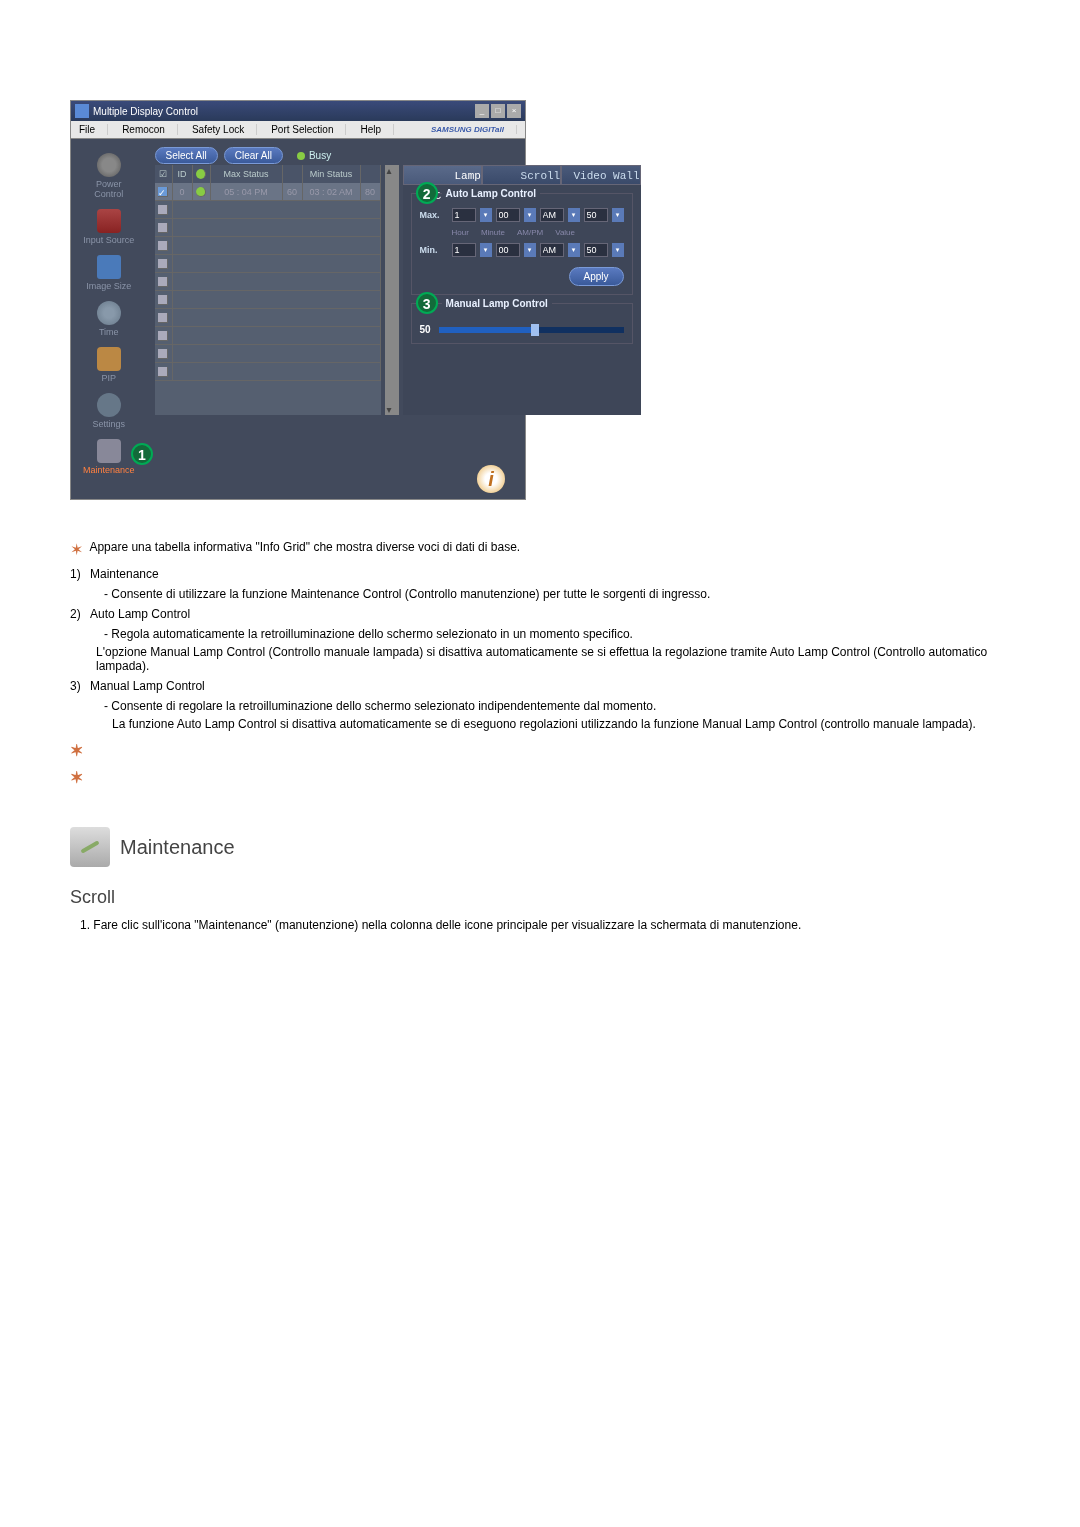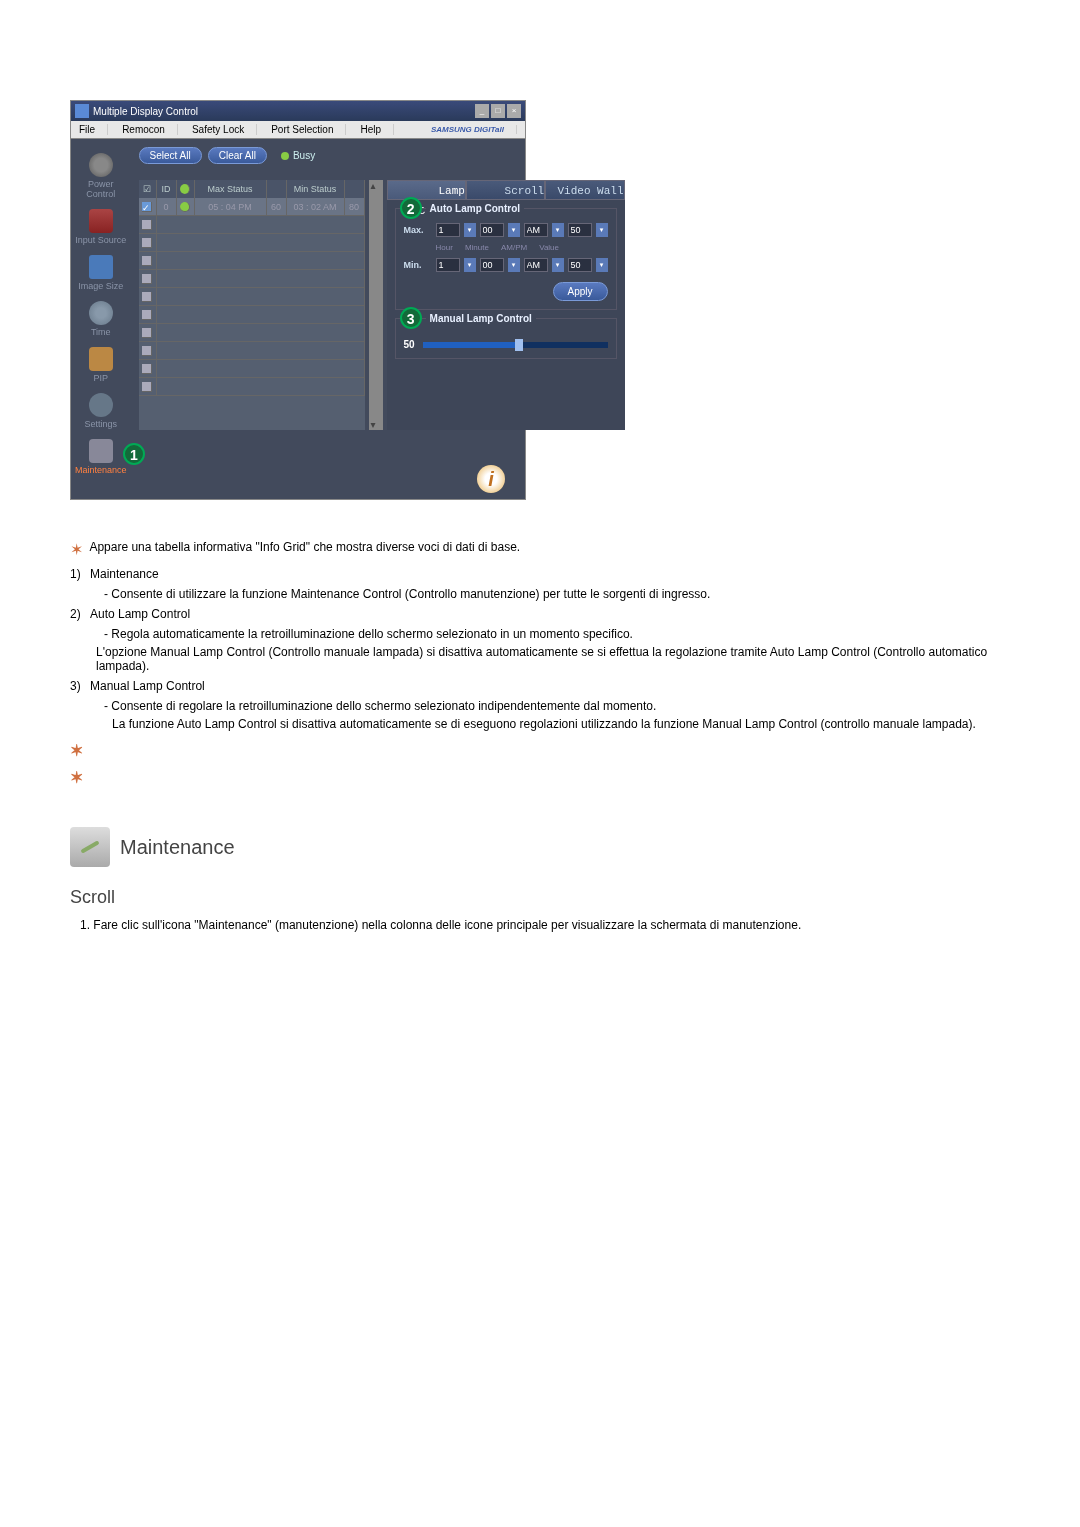--- a/index.html
+++ b/index.html
@@ -10,36 +10,36 @@
     .screenshot { width: 456px; margin: 80px auto 40px 50px; border: 1px solid #888; background: #2a3040; }
     .titlebar { background: linear-gradient(#3a4a7a, #2a3a5a); height: 20px; display: flex; align-items: center; padding: 0 4px; color: #fff; font-size: 10px; }
     .titlebar-icon { width: 14px; height: 14px; background: #5a8ad6; margin-right: 4px; }
     .titlebar-btns { margin-left: auto; display: flex; gap: 2px; }
     .titlebar-btns span { width: 14px; height: 14px; background: #aaa; display: inline-block; font-size: 8px; text-align: center; line-height: 14px; }
     .menubar { background: #e8e8e8; height: 18px; display: flex; align-items: center; padding: 0 8px; font-size: 10px; gap: 14px; border-bottom: 1px solid #888; }
     .menubar span { border-right: 1px solid #ccc; padding-right: 12px; }
     .brand { margin-left: auto; font-size: 8px; color: #3a5aaa; font-style: italic; font-weight: bold; }
     
     .body-area { background: #424a5c; display: flex; height: 320px; position: relative; }
-    .sidebar { width: 85px; padding: 10px 4px; }
+    .sidebar { width: 85px; padding: 10px 12px; }
     .side-item { text-align: center; padding: 4px 0; margin-bottom: 2px; position: relative; }
     .side-icon { width: 24px; height: 24px; margin: 0 auto 2px; border-radius: 4px; }
     .side-icon.power { background: radial-gradient(circle, #888 40%, #555); border-radius: 50%; }
     .side-icon.input { background: linear-gradient(#a44, #822); }
     .side-icon.camera { background: #4a7aba; border-radius: 3px; }
     .side-icon.time { background: radial-gradient(circle, #89a 30%, #678); border-radius: 50%; }
     .side-icon.pip { background: #bb8844; }
     .side-icon.settings { background: #678; border-radius: 50%; }
     .side-icon.maint { background: #889; }
     .side-label { font-size: 9px; color: #8a94a8; }
     .side-item.active .side-label { color: #ff8040; }
     .badge-1 { position: absolute; left: 48px; top: 8px; width: 22px; height: 22px; border: 2px solid #0a5; border-radius: 50%; background: #136a3a; color: #fff; font-weight: bold; font-size: 14px; text-align: center; line-height: 20px; }
     
     .main { flex: 1; padding: 8px; }
-    .top-btns { display: flex; gap: 6px; align-items: center; margin-bottom: 16px; }
+    .top-btns { display: flex; gap: 6px; align-items: center; margin-bottom: 1px; }
     .pill-btn { background: linear-gradient(#5a7ac0, #3a5a9a); color: #fff; padding: 2px 10px; border-radius: 10px; font-size: 10px; border: 1px solid #7a9ad8; }
     .busy { margin-left: 8px; color: #cceeee; font-size: 10px; display: flex; align-items: center; gap: 4px; }
     .busy-dot { width: 8px; height: 8px; background: #8c4; border-radius: 50%; }
     
     .grid-area { display: flex; gap: 4px; height: 250px; }
     .grid { background: #555f70; flex: 0 0 225px; }
     .grid-head { display: flex; background: #4a5468; height: 18px; }
     .grid-head div { border-right: 1px solid #666; font-size: 9px; color: #bcc; text-align: center; line-height: 18px; }
     .gh-chk { width: 18px; }
     .gh-id { width: 20px; }

